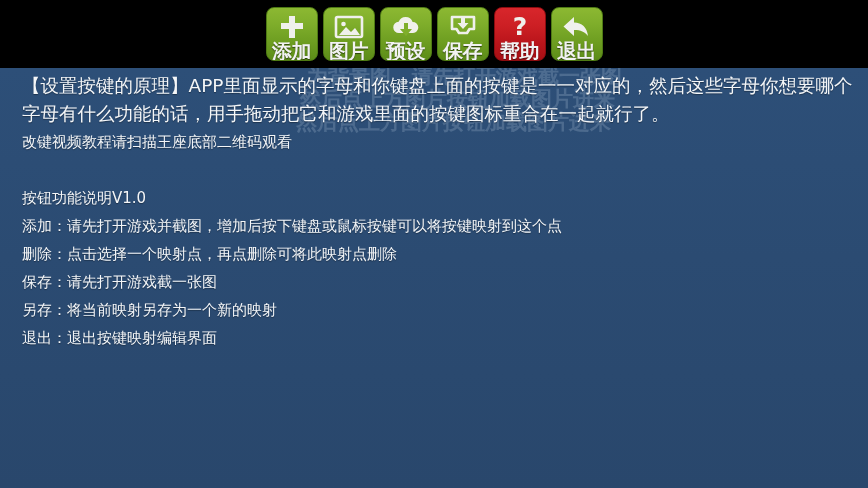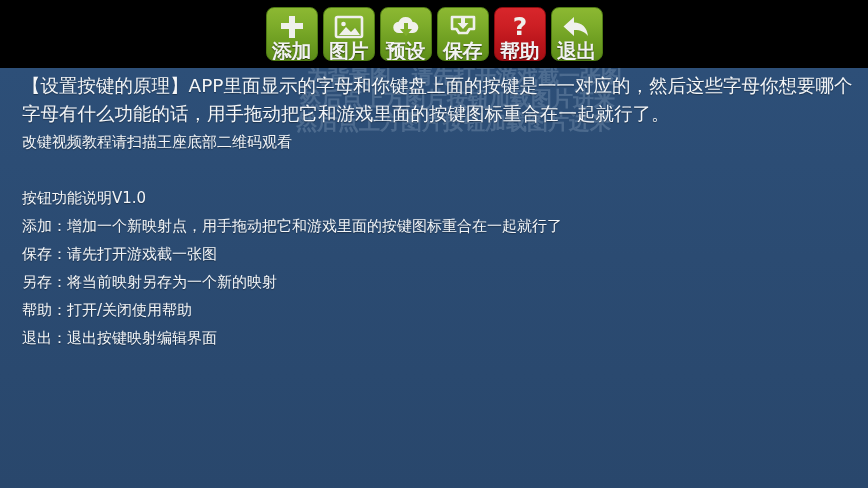--- a/index.html
+++ b/index.html
@@ -227,22 +227,22 @@
 
     <div id="help-text">
 
       <div class="para">【设置按键的原理】APP里面显示的字母和你键盘上面的按键是一一对应的，然后这些字母你想要哪个字母有什么功能的话，用手拖动把它和游戏里面的按键图标重合在一起就行了。</div>
       <div class="line">改键视频教程请扫描王座底部二维码观看</div>
 
       <div class="spacer"></div>
 
       <div class="line">按钮功能说明V1.0</div>
 
-      <div class="line">添加：增加一个新映射点，用手拖动把它和游戏里面的按键图标重合在一起就行了</div>
+      <div class="line">添加：请先打开游戏并截图，增加后按下键盘或鼠标按键可以将按键映射到这个点</div>
+      <div class="line">删除：点击选择一个映射点，再点删除可将此映射点删除</div>
       <div class="line">保存：请先打开游戏截一张图</div>
       <div class="line">另存：将当前映射另存为一个新的映射</div>
-      <div class="line">帮助：打开/关闭使用帮助</div>
       <div class="line">退出：退出按键映射编辑界面</div>
 
     </div>
   </div>
 
 </div>
 
 </body></html>

